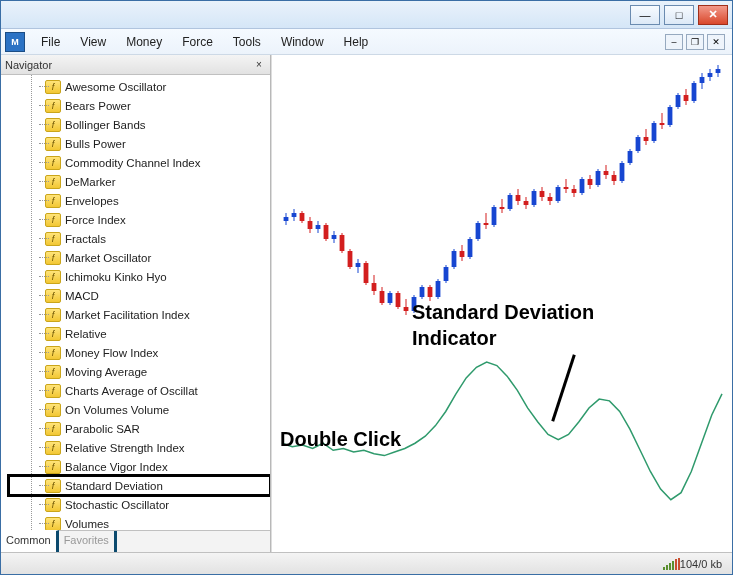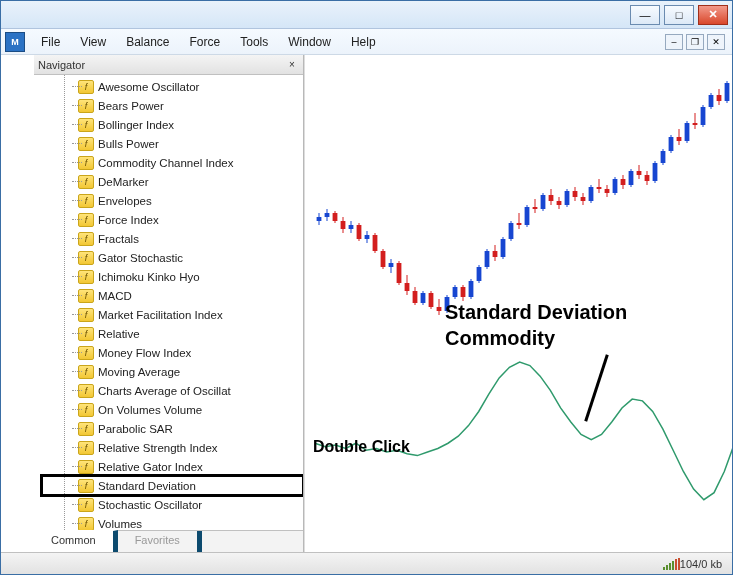--- a/index.html
+++ b/index.html
@@ -7,39 +7,39 @@
 .window { width: 733px; height: 575px; border: 1px solid #3a6ea5; display: flex; flex-direction: column; background: #fff; }
 .titlebar { height: 28px; background: linear-gradient(#e9f2fb, #d5e6f7); display: flex; align-items: center; justify-content: flex-end; padding: 0 4px; border-bottom: 1px solid #b0c4de; }
 .titlebar .winbtn { width: 30px; height: 20px; margin-left: 4px; border: 1px solid #6a8bb0; background: linear-gradient(#f7fbff,#dce9f7); display: flex; align-items: center; justify-content: center; font-size: 11px; cursor: default; }
 .titlebar .winbtn.close { background: linear-gradient(#f29a8b,#d9472b); border-color: #a02f1a; color: #fff; font-weight: bold; }
 .menubar { height: 26px; background: linear-gradient(#f5faff,#ecf3fb); display: flex; align-items: center; padding: 0 4px; border-bottom: 1px solid #cdd9e6; font-size: 12px; }
 .menubar .appicon { width: 20px; height: 20px; background: #2b72c4; border: 1px solid #1b4d85; margin-right: 6px; display: flex; align-items: center; justify-content: center; color: #fff; font-size: 9px; font-weight: bold; }
 .menubar .mitem { padding: 3px 10px; cursor: default; color: #222; }
 .menubar .mbtn { margin-left: auto; width: 18px; height: 16px; border: 1px solid #96a9bf; background: #eef4fb; margin-right: 3px; display: flex; align-items: center; justify-content: center; font-size: 9px; cursor: default; }
 .menubar .mbtn.last { margin-left: 0; }
 .content { flex: 1; display: flex; min-height: 0; }
-.navigator { width: 270px; border-right: 1px solid #b8b8b8; display: flex; flex-direction: column; margin-left: 33px; }
+.navigator { width: 270px; border-right: 1px solid #b8b8b8; display: flex; flex-direction: column; }
 .nav-title { height: 20px; background: linear-gradient(#f4f4f4,#e2e2e2); border-bottom: 1px solid #c0c0c0; display: flex; align-items: center; justify-content: space-between; padding: 0 4px; font-size: 11px; color: #333; }
 .nav-close { width: 14px; height: 14px; display: flex; align-items: center; justify-content: center; font-size: 10px; cursor: default; }
 .tree { flex: 1; overflow-y: auto; background: #fff; position: relative; }
 .tree-inner { padding: 2px 0 2px 8px; }
 .tree-lines { position: absolute; left: 30px; top: 0; bottom: 0; border-left: 1px dotted #999; }
 .tree-item { display: flex; align-items: center; height: 19px; padding-left: 36px; font-size: 11.5px; color: #222; cursor: default; position: relative; white-space: nowrap; overflow: hidden; }
 .tree-item::before { content: ""; position: absolute; left: 30px; top: 9px; width: 10px; border-top: 1px dotted #999; }
 .tree-icon { width: 16px; height: 14px; background: linear-gradient(#ffe47a,#f2c734); border: 1px solid #caa51a; border-radius: 2px; margin-right: 4px; display: flex; align-items: center; justify-content: center; font-size: 9px; font-style: italic; color: #6b5200; flex-shrink: 0; }
 .tree-item.highlighted { outline: 3px solid #000; outline-offset: -1px; z-index: 2; }
 .nav-tabs { height: 22px; display: flex; border-top: 1px solid #c0c0c0; background: #f3f3f3; font-size: 11px; }
-.nav-tab { padding: 3px 17px; border-right: 5px solid #0c4a6e; cursor: default; color: #333; }
+.nav-tab { padding: 3px 5px; border-right: 3px solid #0c4a6e; cursor: default; color: #333; }
 .nav-tab.active { background: #fff; border-top: 1px solid #fff; margin-top: -1px; }
 .nav-tab.inactive { color: #999; }
 .chart { flex: 1; position: relative; background: #fff; border-left: 1px solid #ddd; overflow: hidden; }
 .annotation { position: absolute; font-family: "Segoe UI", sans-serif; font-weight: bold; font-size: 20px; color: #000; }
 .ann1 { left: 140px; top: 246px; }
 .ann2 { left: 140px; top: 272px; }
-.ann3 { left: 8px; top: 383px; font-size: 16px; }
+.ann3 { left: 8px; top: 373px; font-size: 20px; }
 .ann-line { position: absolute; width: 3px; height: 70px; background: #000; left: 290px; top: 298px; transform: rotate(18deg); }
 .statusbar { height: 22px; border-top: 1px solid #c0c0c0; background: linear-gradient(#f4f4f4,#e2e2e2); display: flex; align-items: center; justify-content: flex-end; padding: 0 10px; font-size: 11px; color: #333; }
 .signal { display: flex; align-items: flex-end; gap: 1px; height: 12px; }
 .signal span { width: 2px; background: #5a8f2e; }
 .signal span:nth-child(1){height:3px} .signal span:nth-child(2){height:5px} .signal span:nth-child(3){height:7px} .signal span:nth-child(4){height:9px} .signal span:nth-child(5){height:11px;background:#c94f2f} .signal span:nth-child(6){height:12px;background:#c94f2f}
 
 .tree::-webkit-scrollbar { width: 16px; }
 .tree::-webkit-scrollbar-track { background: #f0f0f0; border-left: 1px solid #ddd; }
 .tree::-webkit-scrollbar-thumb { background: #cdcdcd; border: 1px solid #aaa; }
 svg { display: block; }
@@ -53,21 +53,21 @@
     <div class="winbtn">—</div>
     <div class="winbtn">□</div>
     <div class="winbtn close">✕</div>
   </div>
 
   <div class="menubar">
     <div class="appicon">M</div>
     <div id="menu-items" style="display: flex;">
         <div class="mitem">File</div>
         <div class="mitem">View</div>
-        <div class="mitem">Balance</div>
+        <div class="mitem">Money</div>
         <div class="mitem">Force</div>
         <div class="mitem">Tools</div>
         <div class="mitem">Window</div>
         <div class="mitem">Help</div>
       </div>
     <div class="mbtn">–</div>
     <div class="mbtn last">❐</div>
     <div class="mbtn last">✕</div>
   </div>
 
@@ -84,21 +84,21 @@
             <div class="tree-item">
               <div class="tree-icon">f</div>
               <span>Awesome Oscillator</span>
             </div>
             <div class="tree-item">
               <div class="tree-icon">f</div>
               <span>Bears Power</span>
             </div>
             <div class="tree-item">
               <div class="tree-icon">f</div>
-              <span>Bollinger Index</span>
+              <span>Bollinger Bands</span>
             </div>
             <div class="tree-item">
               <div class="tree-icon">f</div>
               <span>Bulls Power</span>
             </div>
             <div class="tree-item">
               <div class="tree-icon">f</div>
               <span>Commodity Channel Index</span>
             </div>
             <div class="tree-item">
@@ -112,21 +112,21 @@
             <div class="tree-item">
               <div class="tree-icon">f</div>
               <span>Force Index</span>
             </div>
             <div class="tree-item">
               <div class="tree-icon">f</div>
               <span>Fractals</span>
             </div>
             <div class="tree-item">
               <div class="tree-icon">f</div>
-              <span>Gator Stochastic</span>
+              <span>Market Oscillator</span>
             </div>
             <div class="tree-item">
               <div class="tree-icon">f</div>
               <span>Ichimoku Kinko Hyo</span>
             </div>
             <div class="tree-item">
               <div class="tree-icon">f</div>
               <span>MACD</span>
             </div>
             <div class="tree-item">
@@ -156,21 +156,21 @@
             <div class="tree-item">
               <div class="tree-icon">f</div>
               <span>Parabolic SAR</span>
             </div>
             <div class="tree-item">
               <div class="tree-icon">f</div>
               <span>Relative Strength Index</span>
             </div>
             <div class="tree-item">
               <div class="tree-icon">f</div>
-              <span>Relative Gator Index</span>
+              <span>Balance Vigor Index</span>
             </div>
             <div class="tree-item highlighted">
               <div class="tree-icon">f</div>
               <span>Standard Deviation</span>
             </div>
             <div class="tree-item">
               <div class="tree-icon">f</div>
               <span>Stochastic Oscillator</span>
             </div>
             <div class="tree-item">
@@ -293,21 +293,21 @@
           <rect x="419.6" y="28" width="4.8" height="18" fill="#1746d1"></rect>
           <line x1="430" y1="18" x2="430" y2="34" stroke="#1746d1" stroke-width="1"></line>
           <rect x="427.6" y="22" width="4.8" height="6" fill="#1746d1"></rect>
           <line x1="438" y1="14" x2="438" y2="26" stroke="#1746d1" stroke-width="1"></line>
           <rect x="435.6" y="18" width="4.8" height="4" fill="#1746d1"></rect>
           <line x1="446" y1="10" x2="446" y2="22" stroke="#1746d1" stroke-width="1"></line>
           <rect x="443.6" y="14" width="4.8" height="4" fill="#1746d1"></rect>
           <path d="M10 388.2352941176471 L20.232558139534884 391.7647058823529 L30.46511627906977 390 L40.69767441860465 393.5294117647059 L50.93023255813954 388.2352941176471 L61.16279069767442 395.2941176470588 L71.3953488372093 393.5294117647059 L81.62790697674419 397.05882352941177 L91.86046511627907 395.2941176470588 L102.09302325581396 398.8235294117647 L112.32558139534883 400.5882352941176 L122.55813953488372 397.05882352941177 L132.7906976744186 393.5294117647059 L143.02325581395348 388.2352941176471 L153.25581395348837 381.1764705882353 L163.48837209302326 370.5882352941177 L173.72093023255815 356.47058823529414 L183.953488372093 338.8235294117647 L194.18604651162792 322.94117647058823 L204.41860465116278 312.3529411764706 L214.65116279069767 307.05882352941177 L224.88372093023256 310.5882352941177 L235.11627906976744 321.1764705882353 L245.3488372093023 335.2941176470588 L255.58139534883722 352.94117647058823 L265.81395348837214 367.05882352941177 L276.04651162790697 379.4117647058823 L286.27906976744185 384.70588235294116 L296.51162790697674 379.4117647058823 L306.74418604651163 367.05882352941177 L316.9767441860465 352.94117647058823 L327.20930232558135 344.11764705882354 L337.4418604651163 345.88235294117646 L347.6744186046512 356.47058823529414 L357.906976744186 374.11764705882354 L368.13953488372096 395.2941176470588 L378.37209302325584 416.4705882352941 L388.6046511627907 434.11764705882354 L398.83720930232556 444.70588235294116 L409.06976744186045 437.6470588235294 L419.30232558139534 416.4705882352941 L429.5348837209302 388.2352941176471 L439.7674418604651 360 L450 338.8235294117647 " stroke="#2f9a6c" stroke-width="1.5" fill="none"></path>
         </svg>
       <div class="annotation ann1">Standard Deviation</div>
-      <div class="annotation ann2">Commodity</div>
+      <div class="annotation ann2">Indicator</div>
       <div class="ann-line"></div>
       <div class="annotation ann3">Double Click</div>
     </div>
 
   </div>
 
   <div class="statusbar">
     <div class="signal">
       <span></span>
         <span></span>

